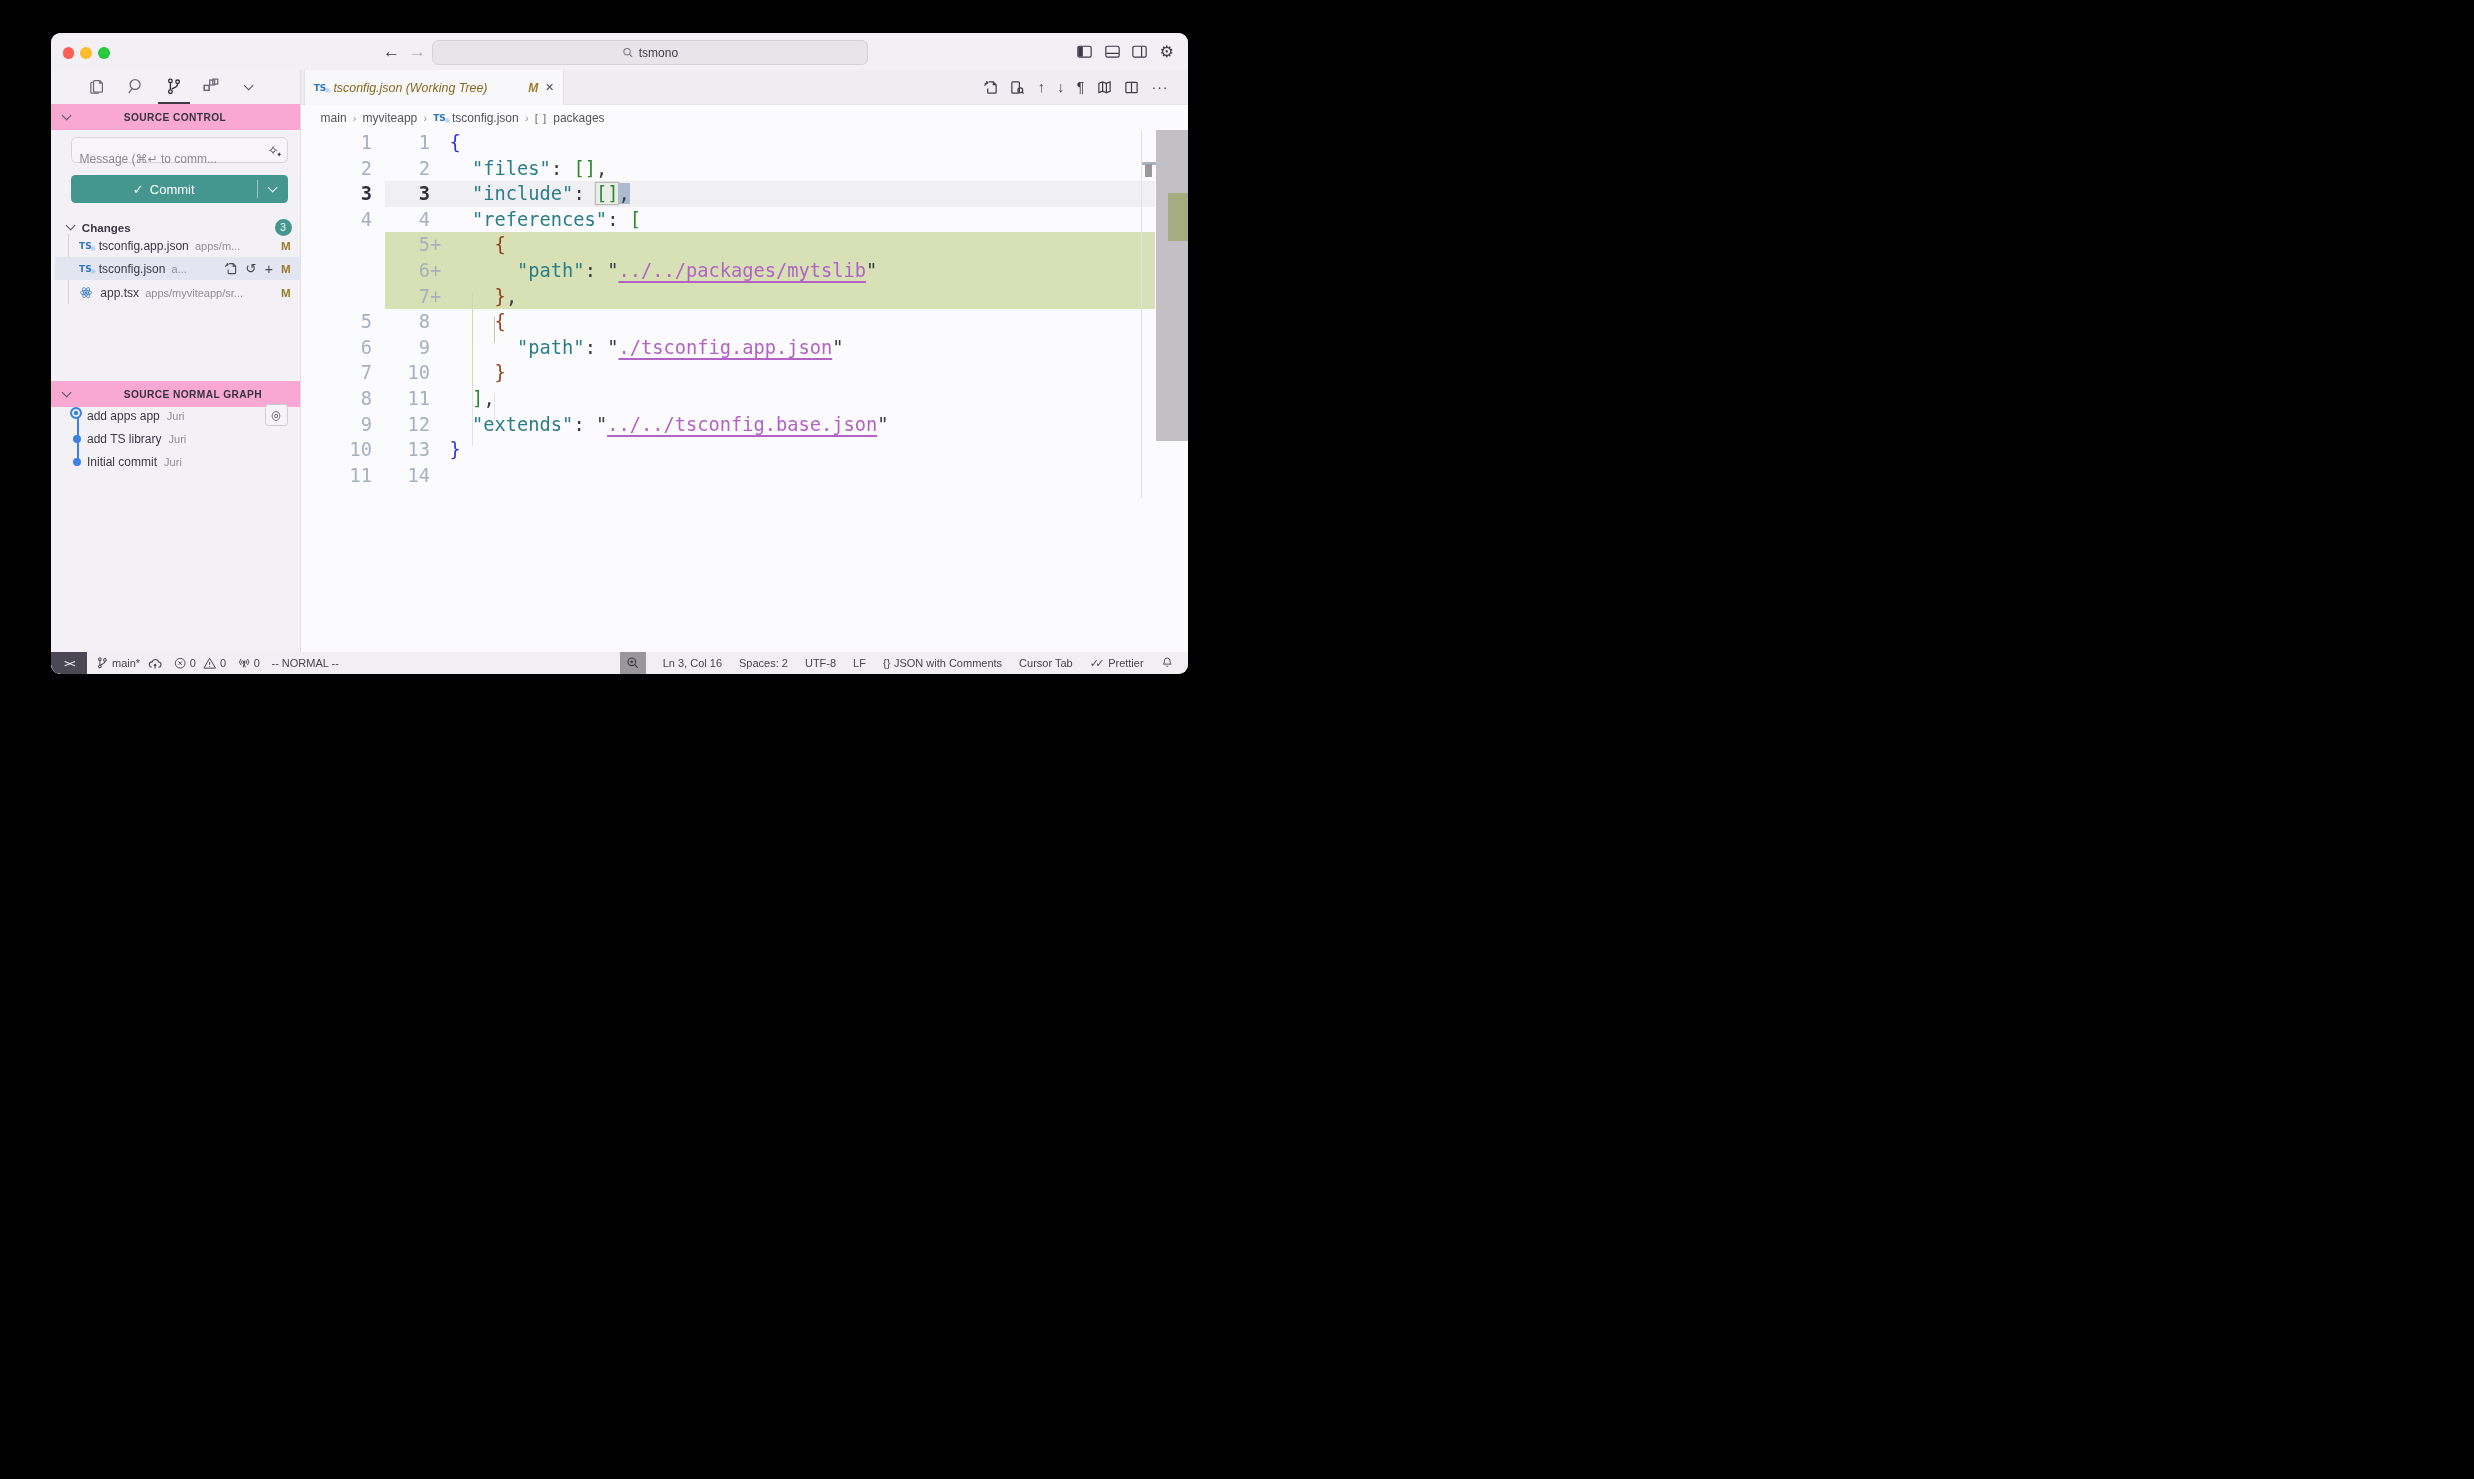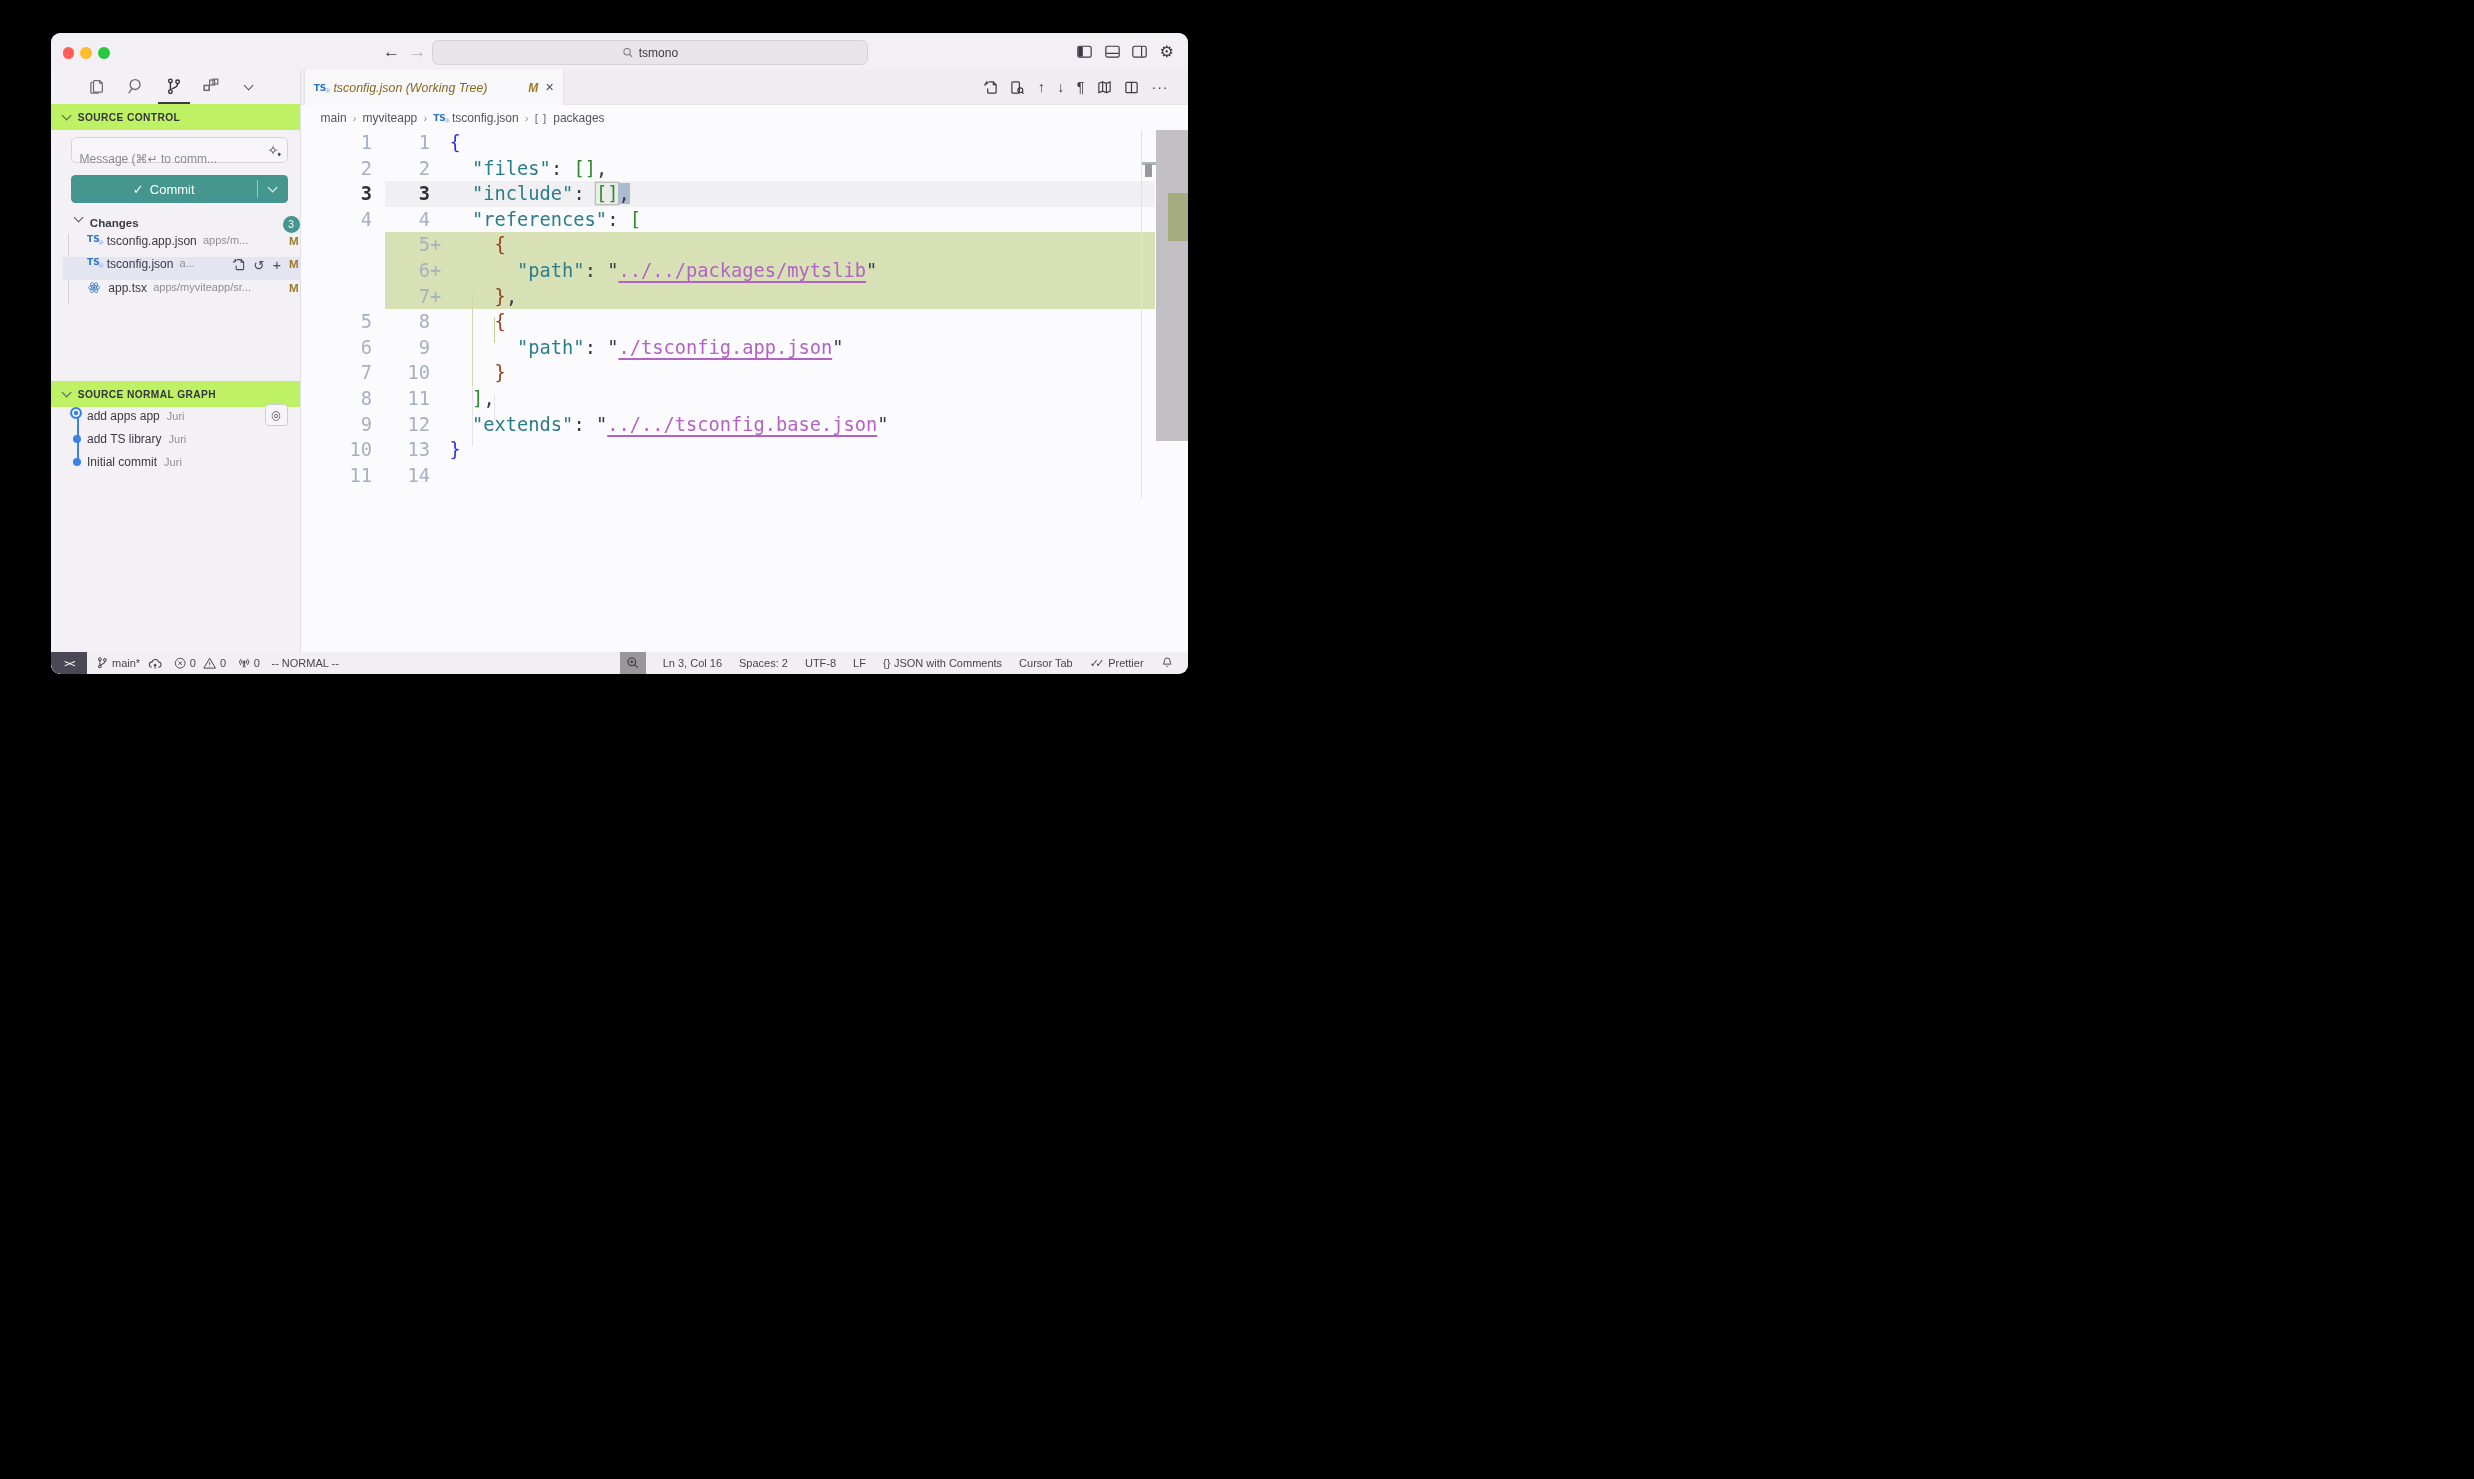--- a/index.html
+++ b/index.html
@@ -21,34 +21,34 @@
   .tbicons .gear{font-size:16px;line-height:16px;}
   
   .main{flex:1;display:flex;min-height:0;}
   .sidebar{position:relative;width:249px;flex:0 0 249px;background:#f3f1f5;border-right:0.9px solid #e0dee4;}
   .activity{position:absolute;left:0;top:0;width:100%;height:34px;}
   .act-ic{position:absolute;top:7.1px;color:#6d6c76;}
   .act-ic.active{color:#2f2e39;}
   .act-underline{position:absolute;left:107px;top:32px;width:32px;height:1.8px;background:#3d3c46;}
   .chev{display:inline-block;width:6.2px;height:6.2px;border-right:1.4px solid #55545e;border-bottom:1.4px solid #55545e;
         transform:rotate(45deg);margin-right:8px;position:relative;top:-1.8px;}
-  .secband{position:absolute;left:0;width:100%;height:26px;background:#bef264;display:flex;align-items:center;
-           padding-left:11.6px;box-sizing:border-box;font-size:10.2px;font-weight:bold;letter-spacing:0.4px;color:#34333e;}
+  .secband{position:absolute;left:0;width:100%;height:26px;background:#f9a8d4;display:flex;align-items:center;
+           padding-left:11.6px;box-sizing:border-box;font-size:10.2px;font-weight:bold;letter-spacing:0.4px;color:#34333e;gap:46px;}
   .msgbox{position:absolute;left:19.6px;top:67px;width:217px;height:26px;background:#f7f5f9;border:0.9px solid #d6d4da;
           border-radius:5.3px;display:flex;align-items:center;padding:0 8px;box-sizing:border-box;color:#8a8992;font-size:12px;}
   .msgbox .ph{flex:1;white-space:nowrap;overflow:hidden;margin-top:17px;}
   .sparkle{position:relative;color:#3a3944;font-size:13.3px;}
   .sparkle .s2{position:absolute;right:-3.6px;bottom:-1.8px;font-size:7.1px;}
   .commitbtn{position:absolute;left:19.6px;top:105px;width:217px;height:28.4px;background:#44968f;border-radius:4.4px;
              display:flex;align-items:center;color:#fff;font-size:13px;}
   .commitbtn .cb-main{flex:1;display:flex;align-items:center;justify-content:center;gap:6.2px;}
   .commitbtn .cb-div{width:0.9px;height:18px;background:rgba(255,255,255,.45);}
   .commitbtn .cb-dd{width:30px;display:flex;align-items:center;justify-content:center;}
   .commitbtn .chev{border-color:#fff;margin:0;top:-1.8px;}
-  .treerow{position:absolute;left:12px;width:100%;height:23px;display:flex;align-items:flex-start;box-sizing:border-box;font-size:12px;color:#3a3944;}
+  .treerow{position:absolute;left:4px;width:100%;height:23px;display:flex;align-items:center;box-sizing:border-box;font-size:12px;color:#3a3944;}
   .badge{background:#44968f;color:#fff;border-radius:50%;width:17px;height:17px;display:flex;align-items:center;
          justify-content:center;font-size:10.2px;}
   .filerow{padding-left:24px;}
   .filerow.selected{background:#e3e6f1;}
   .filerow .fname{margin-left:7.1px;white-space:nowrap;}
   .filerow .fpath{margin-left:6.2px;color:#8f8e97;font-size:11px;white-space:nowrap;overflow:hidden;flex:1;}
   .filerow .m{color:#9b7b2a;font-weight:bold;margin-right:13.3px;font-size:11.6px;}
   .filerow .acts{display:flex;gap:8px;align-items:center;color:#4a4953;margin-right:8px;}
   .indent-guide{position:absolute;left:17px;width:0.9px;background:#d3d1d7;}
   .tsicon{position:relative;font-size:9px;font-weight:bold;color:#3077c0;font-family:"DejaVu Sans",sans-serif;}

